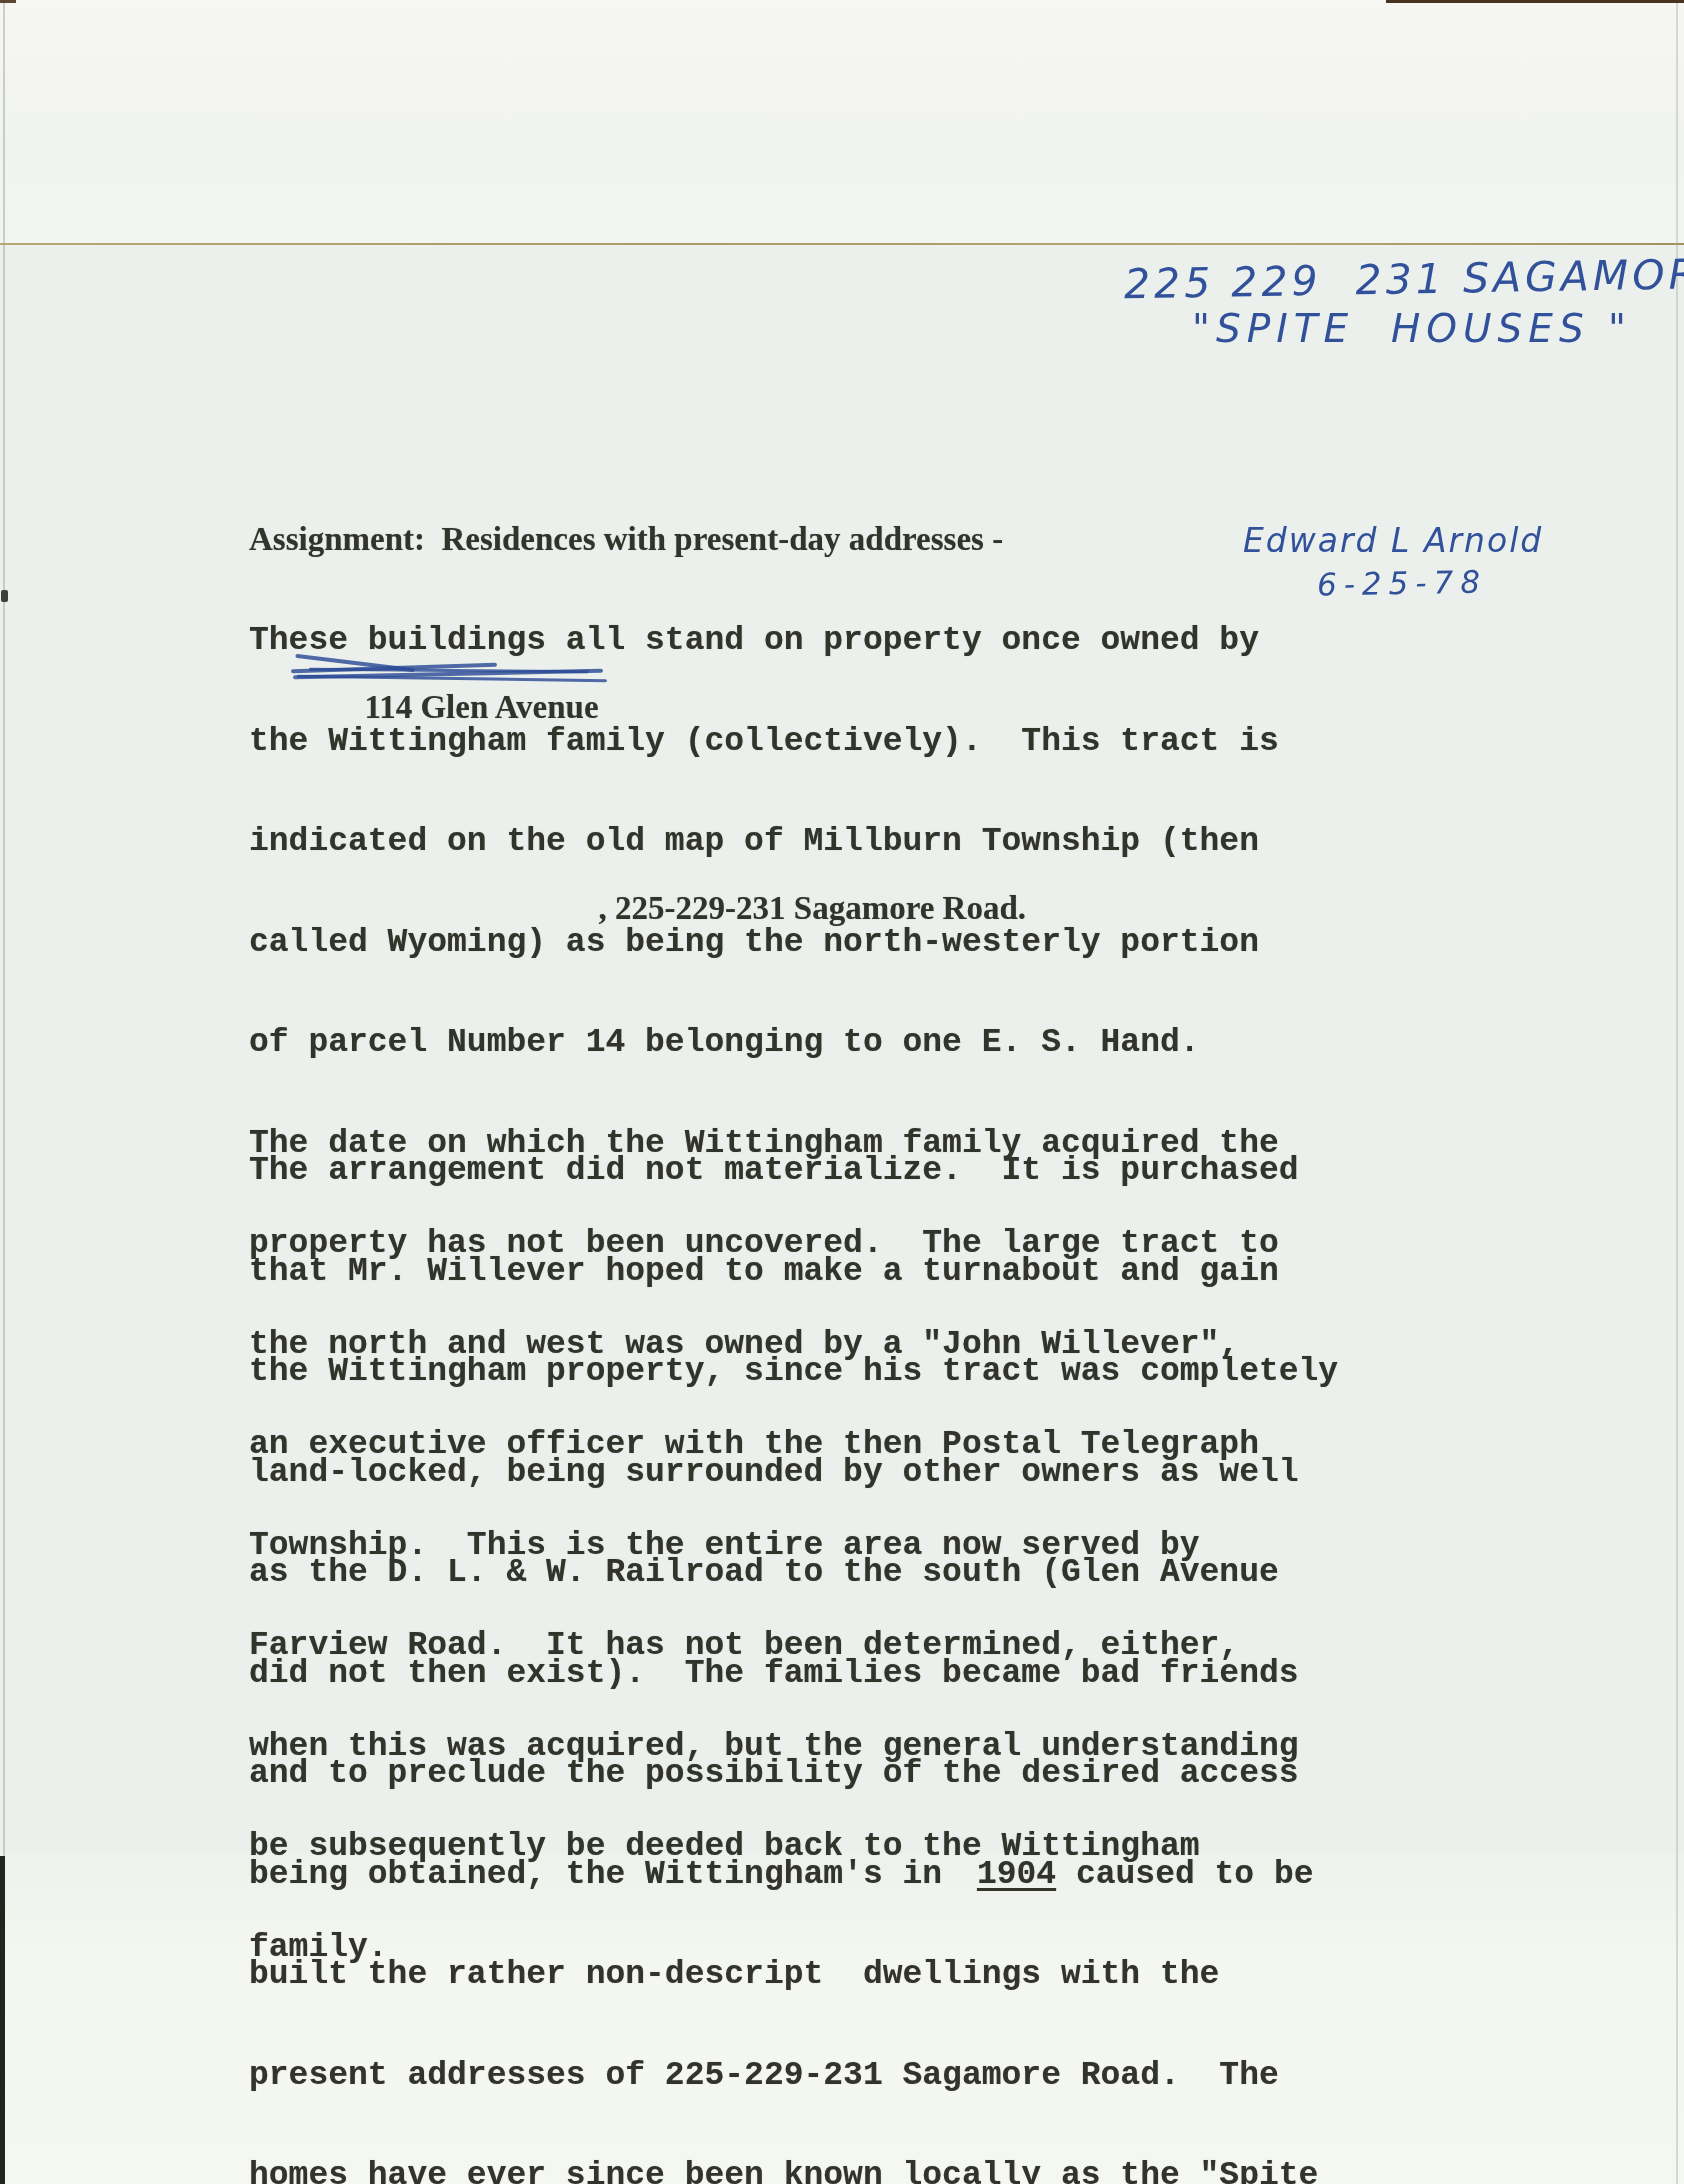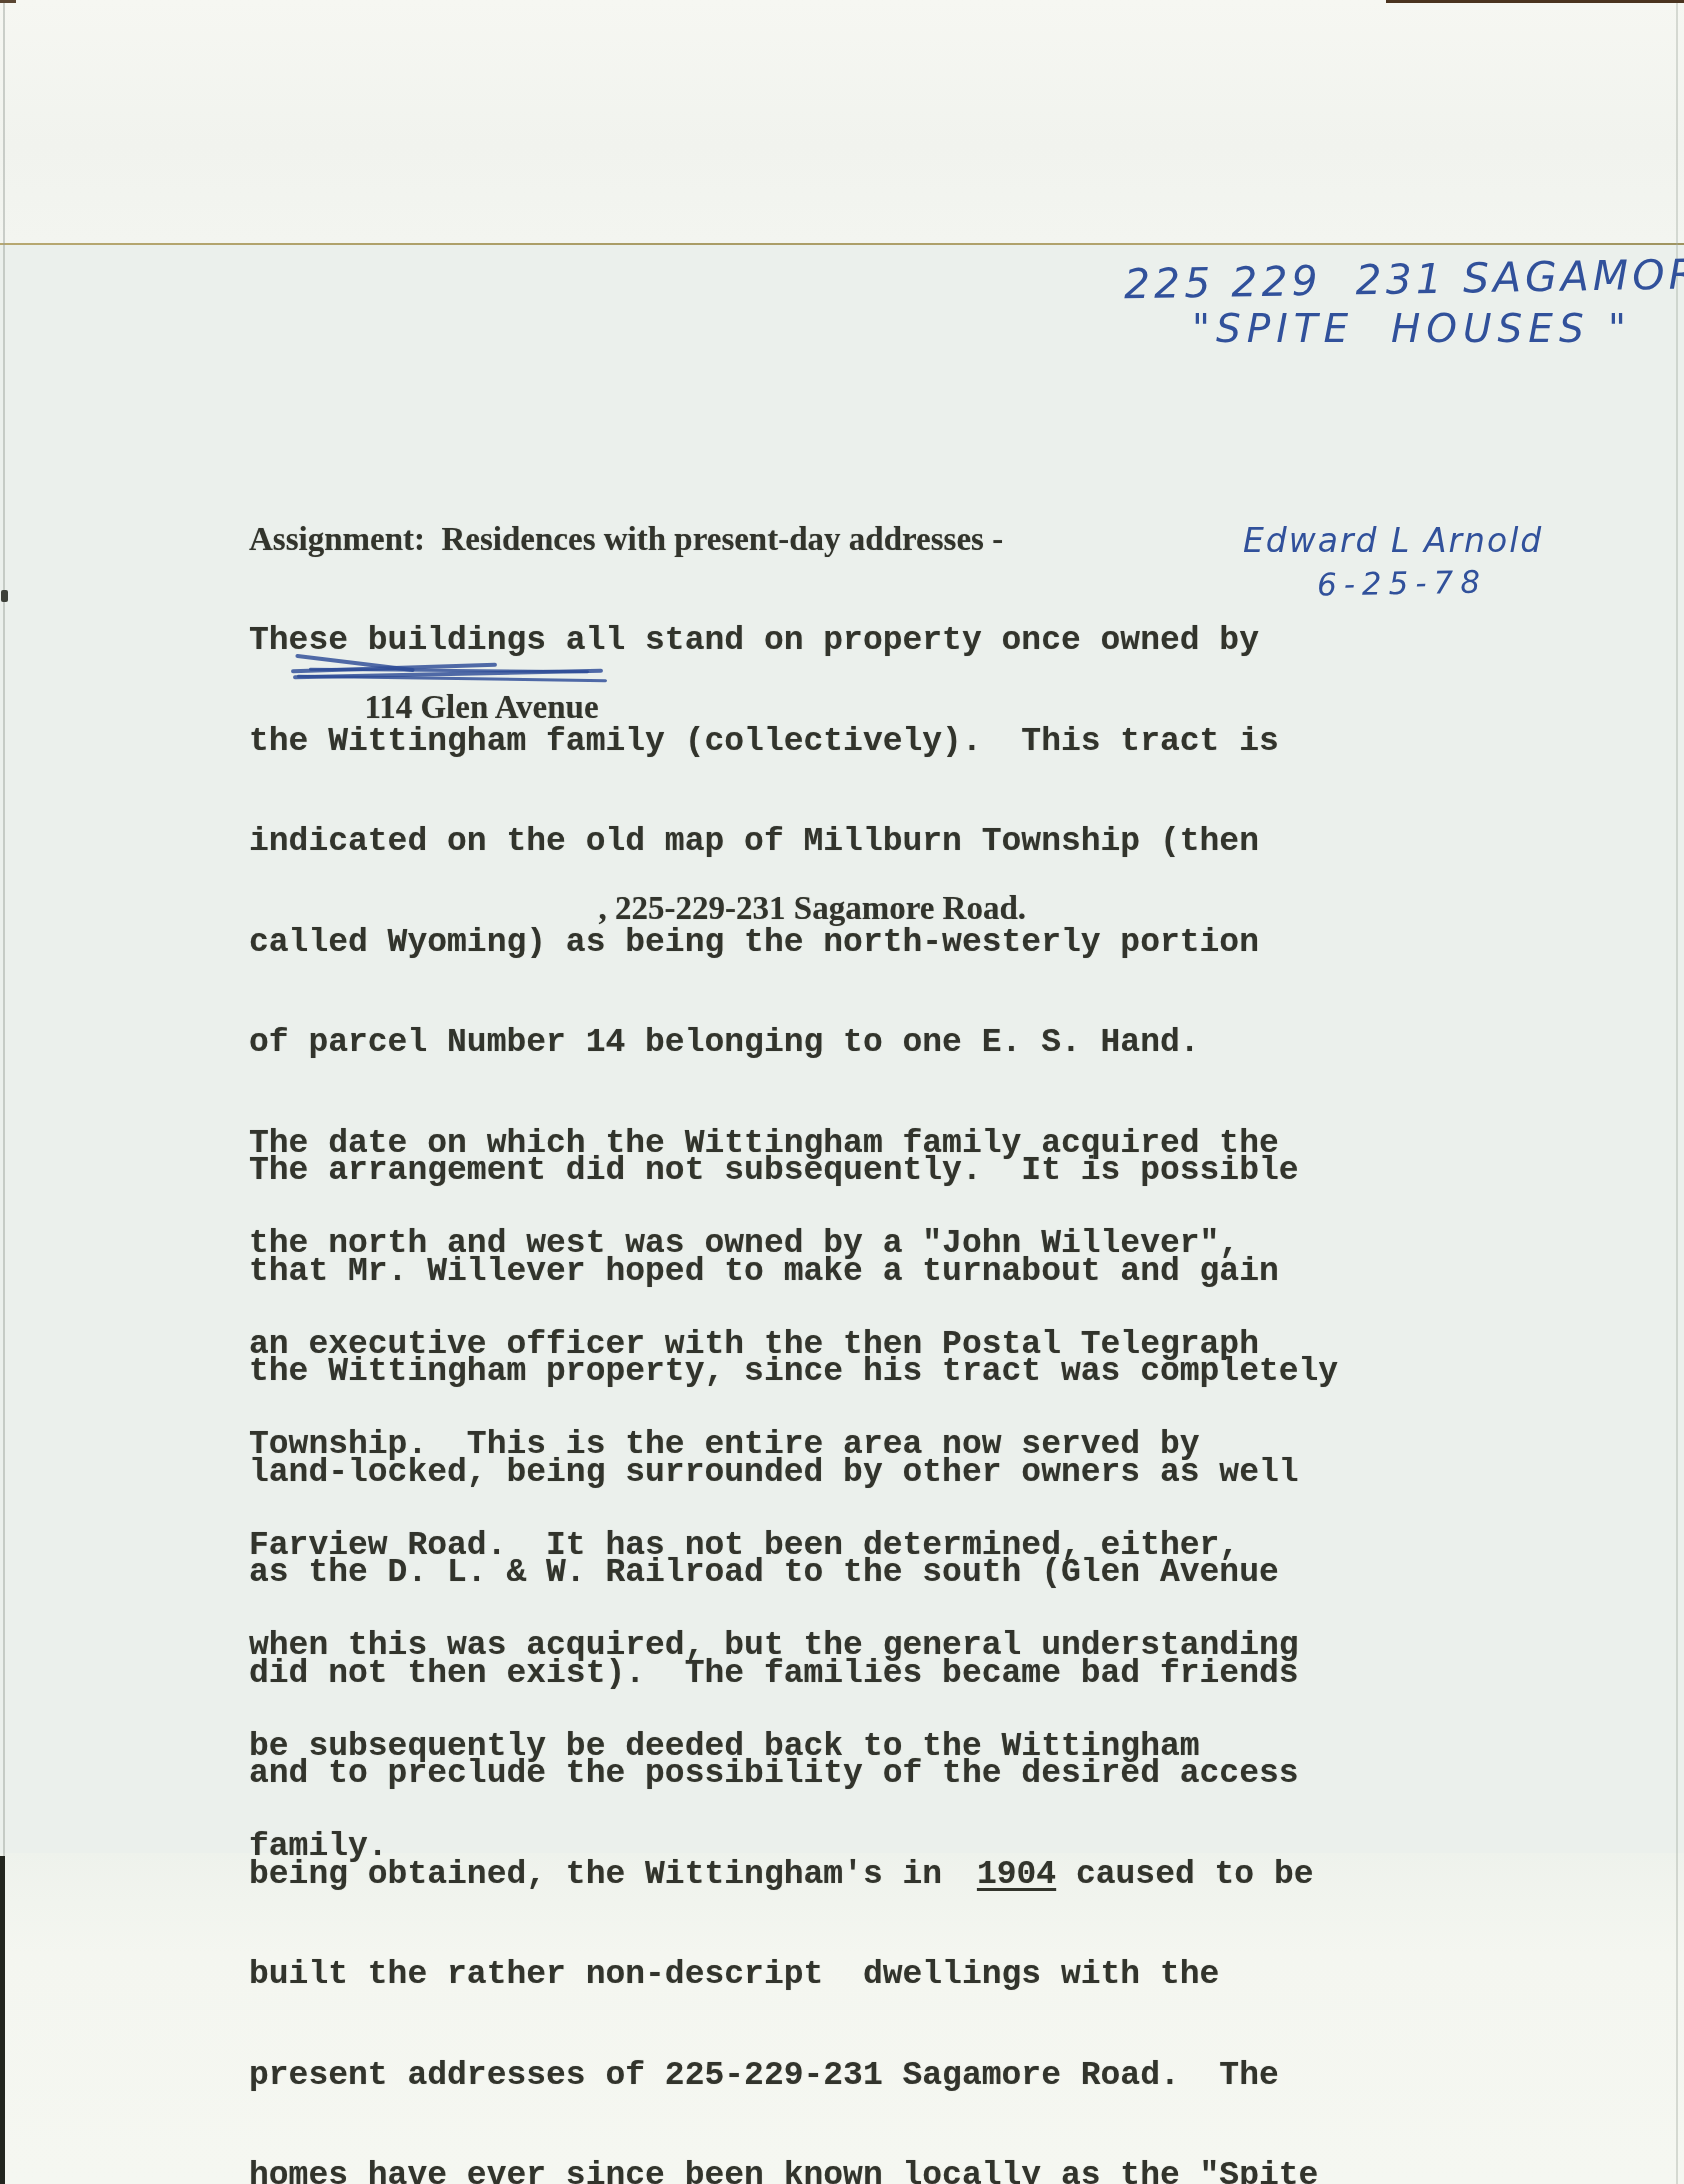--- a/index.html
+++ b/index.html
@@ -86,31 +86,32 @@
     </div>
   </div>
 
   <div class="typed" id="para1">
     <div>These buildings all stand on property once owned by</div>
     <div>the Wittingham family (collectively).  This tract is</div>
     <div>indicated on the old map of Millburn Township (then</div>
     <div>called Wyoming) as being the north-westerly portion</div>
     <div>of parcel Number 14 belonging to one E. S. Hand.</div>
     <div>The date on which the Wittingham family acquired the</div>
+    <div>property has not been uncovered.  The large tract to</div>
     <div>the north and west was owned by a "John Willever",</div>
     <div>an executive officer with the then Postal Telegraph</div>
     <div>Township.  This is the entire area now served by</div>
     <div>Farview Road.  It has not been determined, either,</div>
     <div>when this was acquired, but the general understanding</div>
     <div>be subsequently be deeded back to the Wittingham</div>
     <div>family.</div>
   </div>
 
   <div class="typed" id="para2">
-    <div>The arrangement did not subsequently.  It is possible</div>
+    <div>The arrangement did not materialize.  It is purchased</div>
     <div>that Mr. Willever hoped to make a turnabout and gain</div>
     <div>the Wittingham property, since his tract was completely</div>
     <div>land-locked, being surrounded by other owners as well</div>
     <div>as the D. L. &amp; W. Railroad to the south (Glen Avenue</div>
     <div>did not then exist).  The families became bad friends</div>
     <div>and to preclude the possibility of the desired access</div>
     <div><span>being obtained, the Wittingham's in </span><span class="u">1904</span><span> caused to be</span></div>
     <div>built the rather non-descript  dwellings with the</div>
     <div>present addresses of 225-229-231 Sagamore Road.  The</div>
     <div>homes have ever since been known locally as the "Spite</div>

